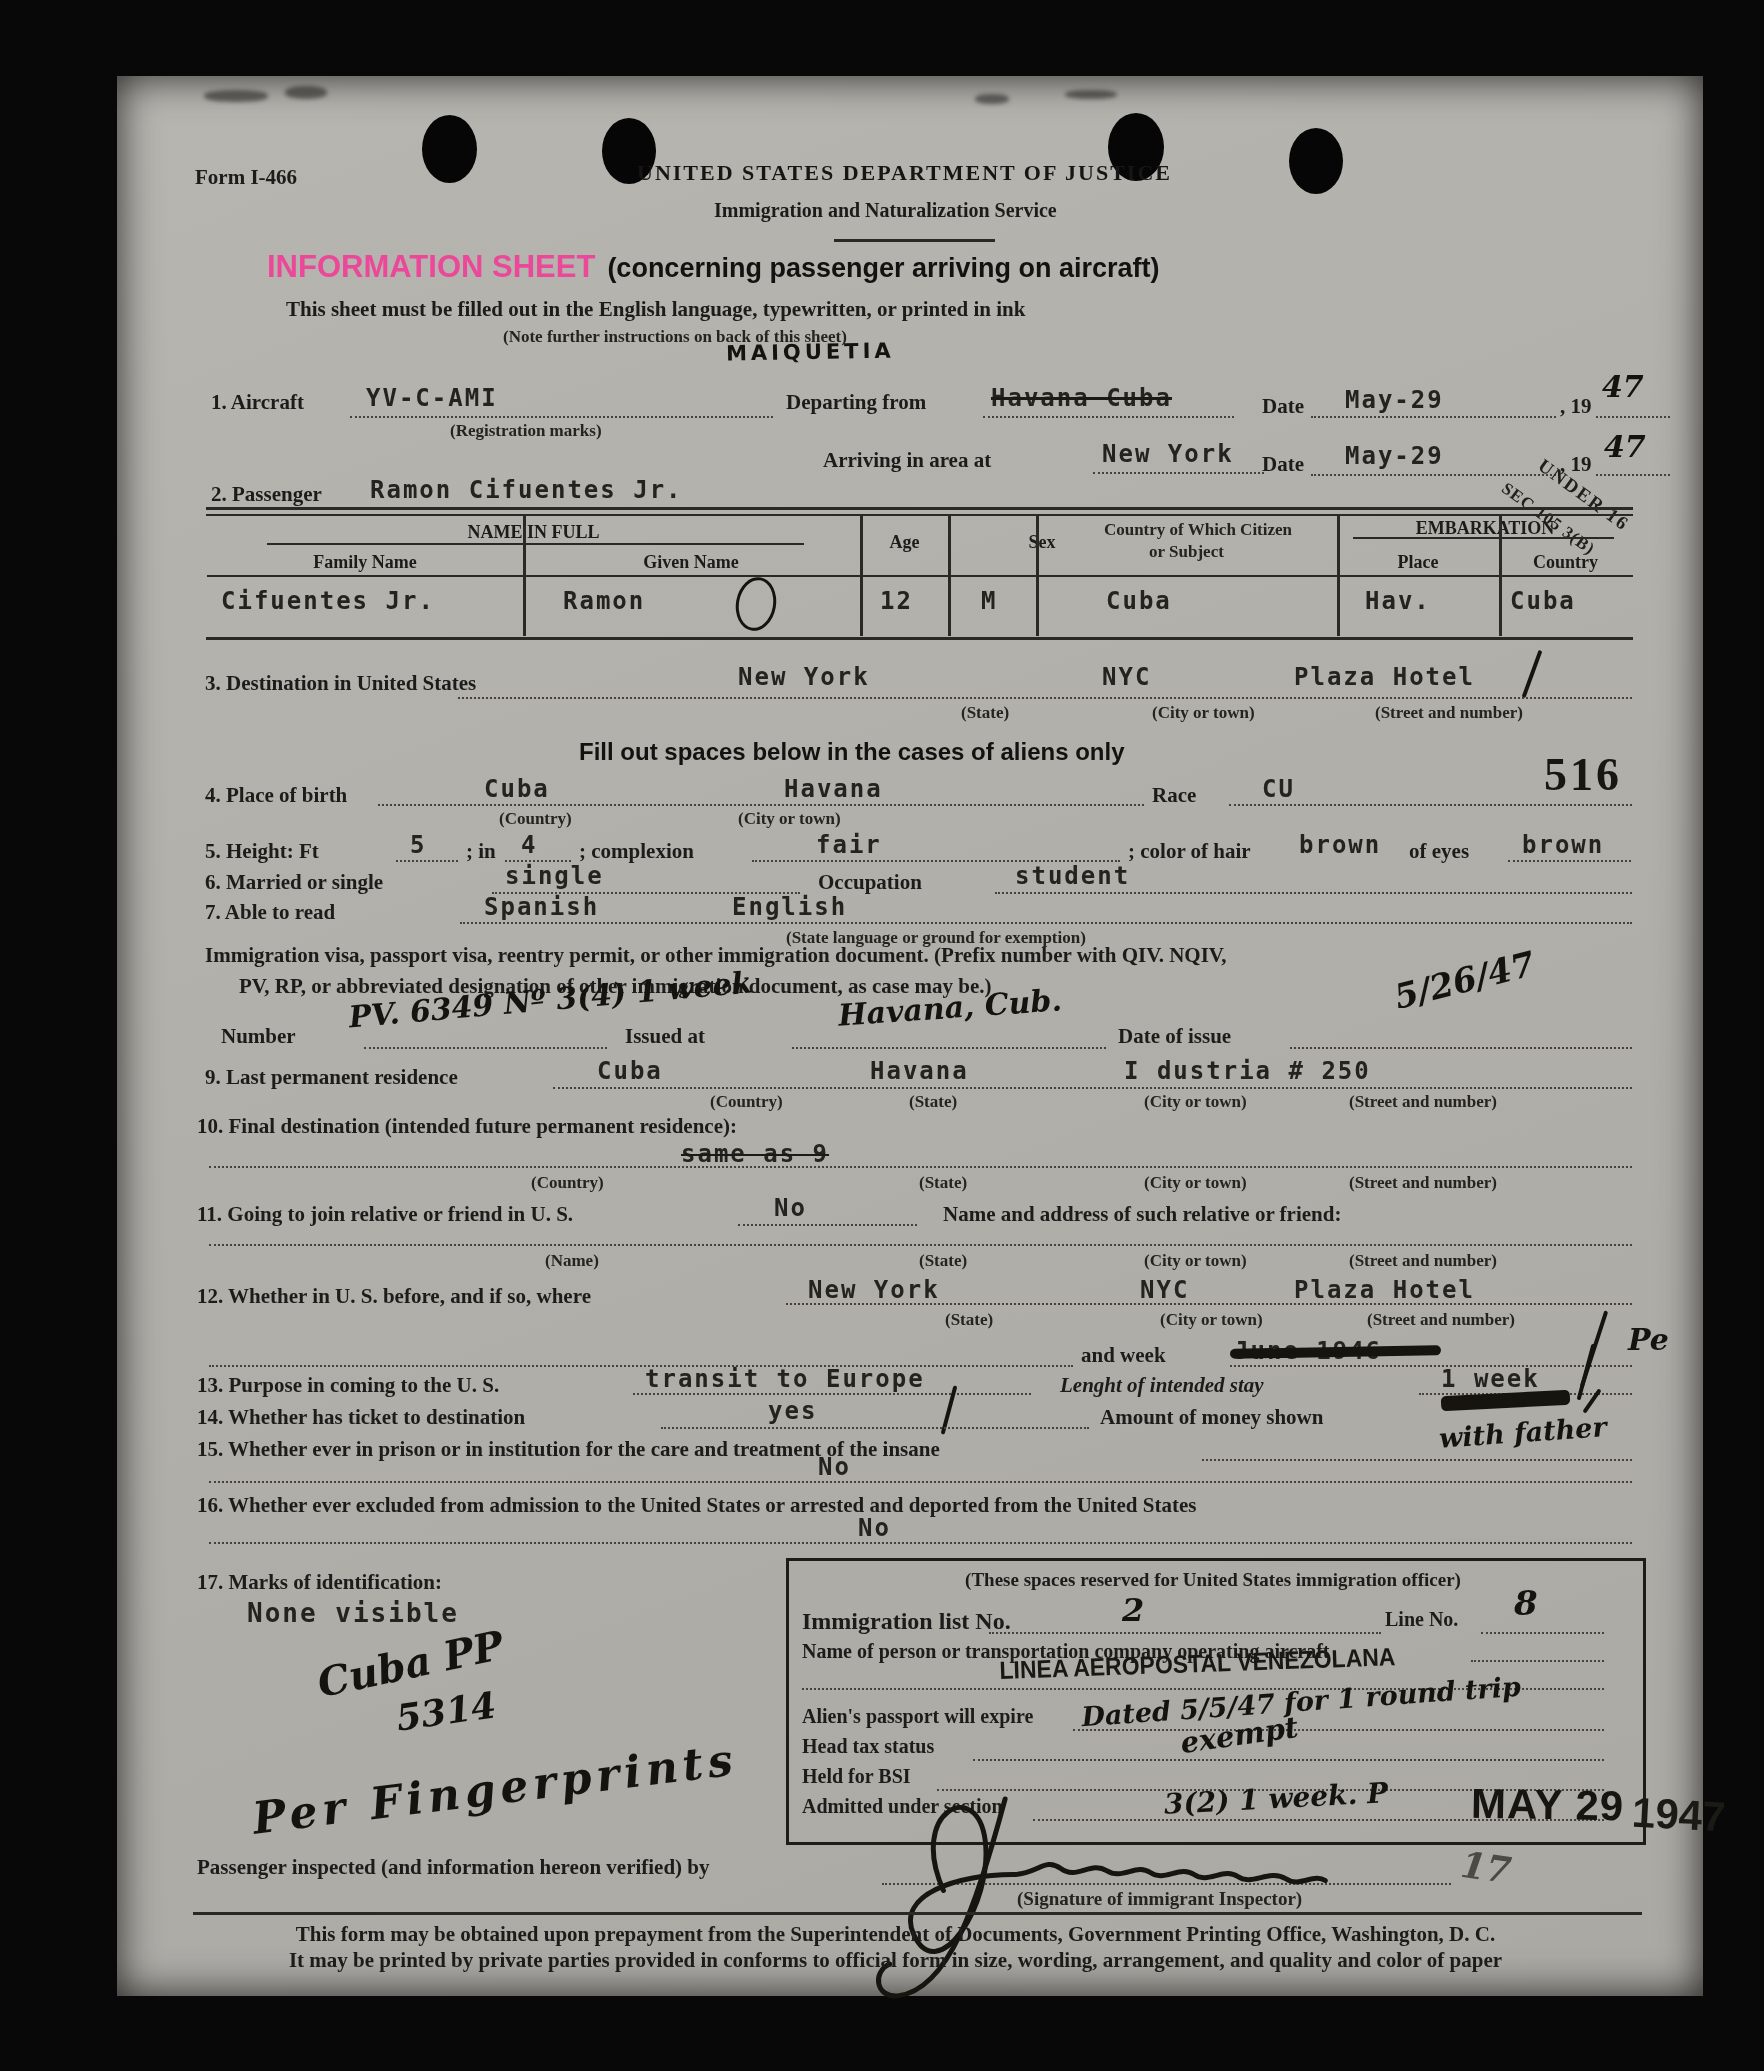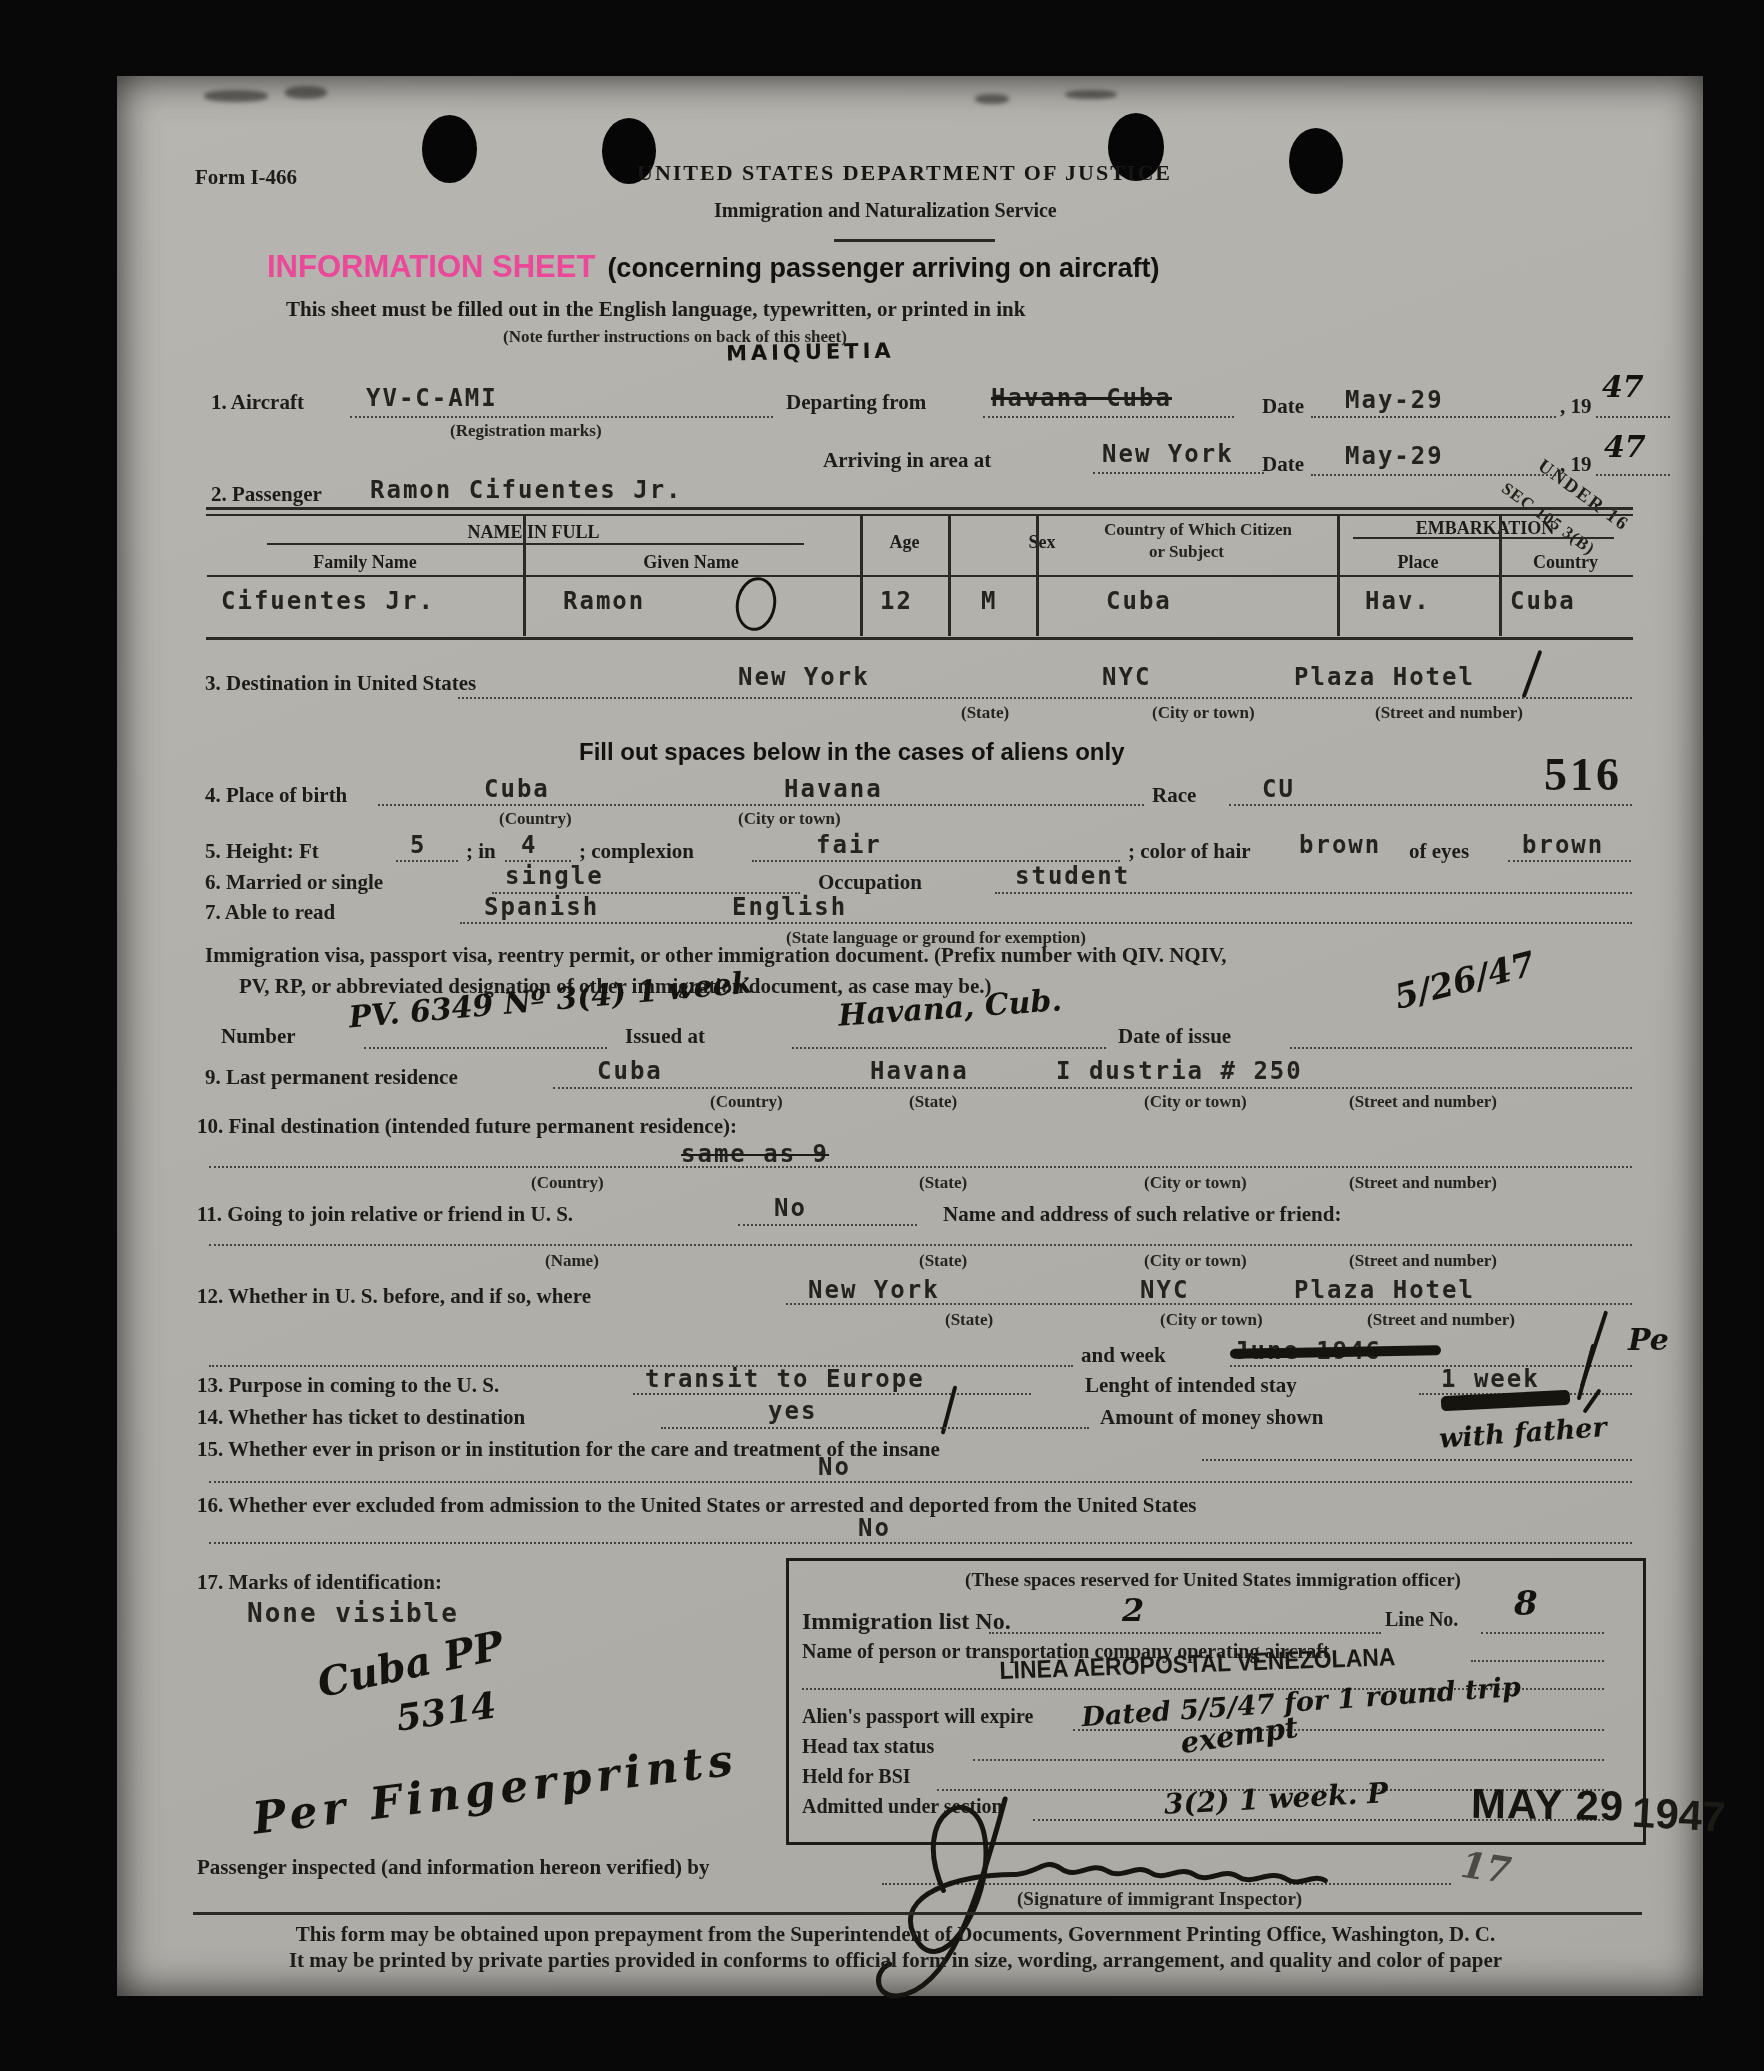--- a/index.html
+++ b/index.html
@@ -174,21 +174,21 @@
   <div class="t lbl" style="left:625px;top:1024px;">Issued at</div>
   <div class="rule" style="left:792px;top:1047px;width:314px;"></div>
   <div class="t hand" style="left:838px;top:993px;font-size:30px;transform:rotate(-4deg);">Havana, Cub.</div>
   <div class="t lbl" style="left:1118px;top:1024px;">Date of issue</div>
   <div class="rule" style="left:1290px;top:1047px;width:342px;"></div>
   <div class="t hand" style="left:1393px;top:963px;font-size:34px;transform:rotate(-14deg);">5/26/47</div>
 
   <div class="t lbl" style="left:205px;top:1065px;">9. Last permanent residence</div>
   <div class="t typed" style="left:597px;top:1059px;">Cuba</div>
   <div class="t typed" style="left:870px;top:1059px;">Havana</div>
-  <div class="t typed" style="left:1056px;top:1059px;">I dustria # 250</div>
+  <div class="t typed" style="left:1124px;top:1059px;">I dustria # 250</div>
   <div class="rule" style="left:553px;top:1087px;width:1079px;"></div>
   <div class="t sm" style="left:710px;top:1093px;">(Country)</div>
   <div class="t sm" style="left:909px;top:1093px;">(State)</div>
   <div class="t sm" style="left:1144px;top:1093px;">(City or town)</div>
   <div class="t sm" style="left:1349px;top:1093px;">(Street and number)</div>
 
   <div class="t lbl" style="left:197px;top:1114px;">10. Final destination (intended future permanent residence):</div>
   <div class="t typed struck" style="left:681px;top:1142px;text-decoration-thickness:2px;">same as 9</div>
   <div class="rule" style="left:209px;top:1166px;width:1423px;"></div>
   <div class="t sm" style="left:531px;top:1174px;">(Country)</div>
@@ -218,21 +218,21 @@
   <div class="t lbl" style="left:1081px;top:1343px;">and week</div>
   <div class="t typed struck" style="left:1234px;top:1339px;">June 1946</div>
   <div class="scribble" style="left:1230px;top:1347px;width:211px;height:10px;transform:rotate(-1deg);"></div>
   <div class="rule" style="left:1230px;top:1365px;width:402px;"></div>
   <div class="slash" style="left:1592px;top:1309px;height:80px;transform:rotate(18deg);"></div>
   <div class="t hand" style="left:1628px;top:1325px;font-size:30px;">Pe</div>
 
   <div class="t lbl" style="left:197px;top:1373px;">13. Purpose in coming to the U. S.</div>
   <div class="t typed" style="left:645px;top:1367px;">transit to Europe</div>
   <div class="rule" style="left:633px;top:1393px;width:398px;"></div>
-  <div class="t lbl" style="left:1085px;top:1373px;">Lenght of intended stay</div>
+  <div class="t lbl" style="left:1060px;top:1373px;font-style:italic;">Lenght of intended stay</div>
   <div class="t typed" style="left:1441px;top:1367px;">1 week</div>
   <div class="rule" style="left:1419px;top:1393px;width:213px;"></div>
   <div class="slash" style="left:1584px;top:1343px;height:58px;transform:rotate(15deg);"></div>
 
   <div class="t lbl" style="left:197px;top:1405px;">14. Whether has ticket to destination</div>
   <div class="t typed" style="left:768px;top:1399px;">yes</div>
   <div class="slash" style="left:947px;top:1385px;height:50px;transform:rotate(15deg);"></div>
   <div class="rule" style="left:661px;top:1427px;width:428px;"></div>
   <div class="t lbl" style="left:1100px;top:1405px;">Amount of money shown</div>
   <div class="scribble" style="left:1441px;top:1393px;width:129px;height:15px;transform:rotate(-3deg);"></div>

